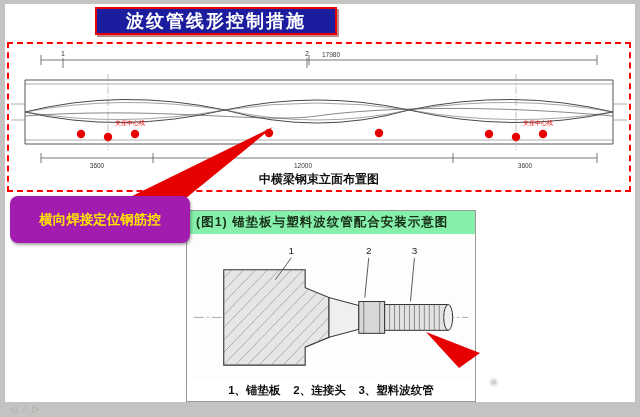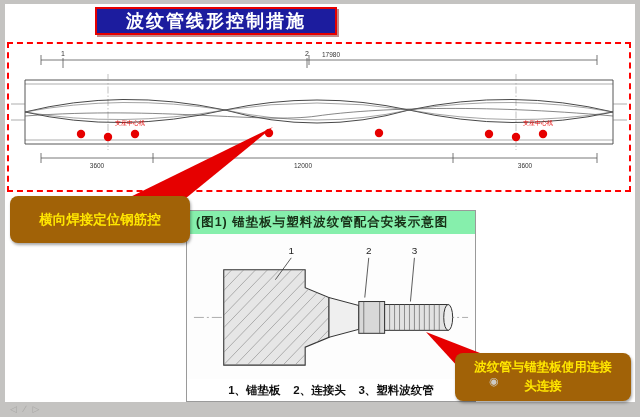--- a/index.html
+++ b/index.html
@@ -22,21 +22,21 @@
   }
   .beam-panel svg { display:block; margin:2px auto 0 auto; }
   .beam-caption {
     position:absolute; left:0; bottom:2px; width:100%; text-align:center;
     font-size:12px; font-weight:bold; color:#111;
   }
   svg text { font-family:"Liberation Sans", sans-serif; }
 
   
   .callout {
-    position:absolute; background:#a16207; border-radius:8px;
+    position:absolute; background:#a21caf; border-radius:8px;
     color:#ffe600; font-weight:bold; text-align:center;
     display:flex; flex-direction:column; justify-content:center;
     z-index:6; box-shadow:1px 2px 3px rgba(0,0,0,.35);
   }
   .callout-weld { left:5px; top:192px; width:180px; height:47px; font-size:13.5px; line-height:1.45; }
   .callout-connector { left:450px; top:349px; width:176px; height:48px; font-size:12.5px; line-height:1.5; }
 
   
   .arrow-overlay { position:absolute; left:0; top:0; width:640px; height:417px; z-index:5; pointer-events:none; }
 
@@ -131,20 +131,21 @@
 
         <line x1="30" y1="112" x2="586" y2="112" stroke="#555" stroke-width="0.8"></line>
         <line x1="30" y1="107" x2="30" y2="117" stroke="#555" stroke-width="0.8"></line>
         <line x1="142" y1="107" x2="142" y2="117" stroke="#555" stroke-width="0.8"></line>
         <line x1="442" y1="107" x2="442" y2="117" stroke="#555" stroke-width="0.8"></line>
         <line x1="586" y1="107" x2="586" y2="117" stroke="#555" stroke-width="0.8"></line>
         <text x="86" y="122" font-size="6.5" fill="#333" text-anchor="middle">3600</text>
         <text x="292" y="122" font-size="6.5" fill="#333" text-anchor="middle">12000</text>
         <text x="514" y="122" font-size="6.5" fill="#333" text-anchor="middle">3600</text>
       </svg>
+      <div class="beam-caption">中横梁钢束立面布置图</div>
     </div>
 
     <svg class="arrow-overlay">
       <polygon points="113,199 148,221 268,123" fill="#e60000"></polygon>
       <polygon points="421,328 454,364 475,349" fill="#e60000"></polygon>
     </svg>
 
     <div class="callout callout-weld">
       <div>横向焊接定位钢筋控</div>
     </div>
@@ -204,24 +205,20 @@
           <line x1="182" y1="24" x2="178" y2="64" stroke="#333" stroke-width="0.8"></line>
           <line x1="228" y1="24" x2="224" y2="68" stroke="#333" stroke-width="0.8"></line>
           <text x="104" y="20" font-size="10" fill="#222" text-anchor="middle">1</text>
           <text x="182" y="20" font-size="10" fill="#222" text-anchor="middle">2</text>
           <text x="228" y="20" font-size="10" fill="#222" text-anchor="middle">3</text>
         </svg>
       </div>
       <div class="inset-caption">1、锚垫板    2、连接头    3、塑料波纹管</div>
     </div>
 
-    <div class="callout callout-connector">
-      <div>波纹管与锚垫板使用连接</div>
-      <div>头连接</div>
-    </div>
 
     <div class="watermark">
       <span class="wm-logo">◉</span>
     </div>
 
   </div>
 
   <div class="nav-strip">
     <span>◁</span>
     <span>∕</span>

